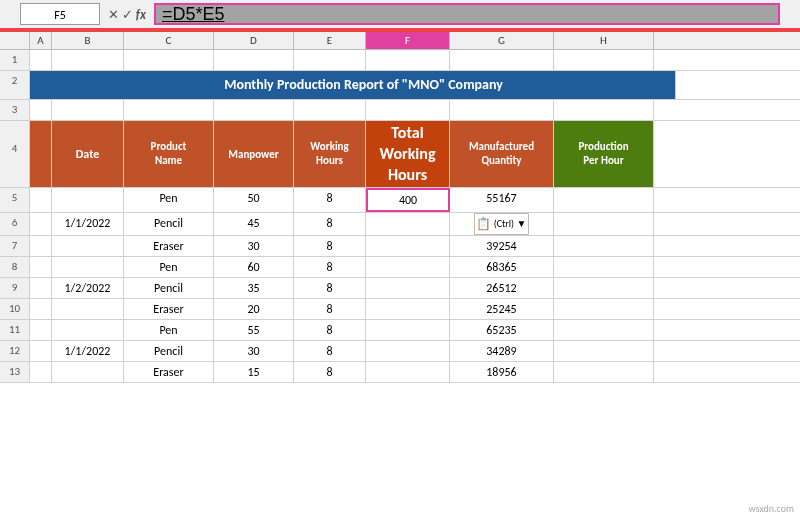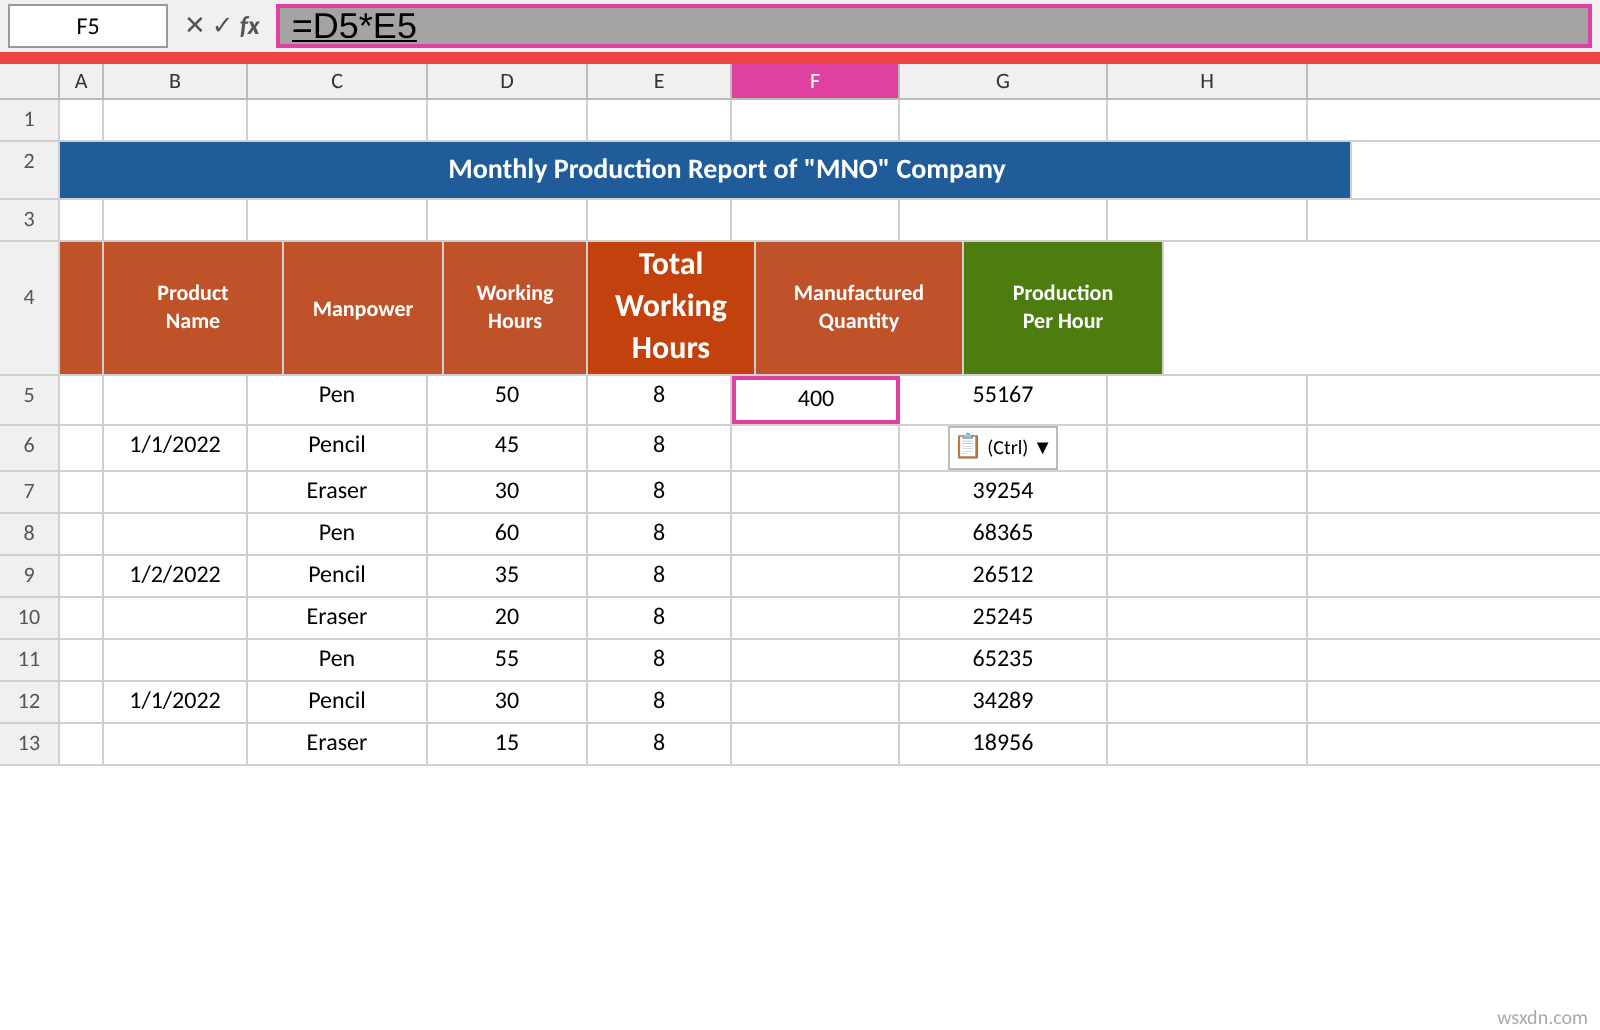--- a/index.html
+++ b/index.html
@@ -11,22 +11,22 @@
       height: 515px;
       overflow: hidden;
     }
 
     
     .top-bar {
       display: flex;
       align-items: center;
       height: 32px;
       background: #f0f0f0;
-      border-bottom: 6px solid #ef4444;
-      padding: 0 4px;
+      border-bottom: 4px solid #ef4444;
+      padding: 0 20px;
       gap: 4px;
     }
     .cell-ref-box {
       width: 80px;
       height: 22px;
       border: 1px solid #999;
       text-align: center;
       font-size: 12px;
       line-height: 22px;
       background: white;
@@ -225,20 +225,21 @@
     <div class="cell col-d"></div>
     <div class="cell col-e"></div>
     <div class="cell col-f"></div>
     <div class="cell col-g"></div>
     <div class="cell col-h"></div>
   </div>
 
   <div class="grid-row col-header-row">
     <div class="row-num" style="line-height:56px;">4</div>
     <div class="cell col-a" style="background:#c0522a;"></div>
+    <div class="cell col-b col-header-row" style="background:#c0522a;color:white;font-weight:bold;font-size:12px;display:flex;align-items:center;justify-content:center;">Date</div>
     <div class="cell col-c col-header-row" style="background:#c0522a;color:white;font-weight:bold;font-size:11px;display:flex;align-items:center;justify-content:center;text-align:center;white-space:normal;line-height:1.3;">Product<br>Name</div>
     <div class="cell col-d col-header-row" style="background:#c0522a;color:white;font-weight:bold;font-size:11px;display:flex;align-items:center;justify-content:center;">Manpower</div>
     <div class="cell col-e col-header-row" style="background:#c0522a;color:white;font-weight:bold;font-size:11px;display:flex;align-items:center;justify-content:center;text-align:center;white-space:normal;line-height:1.3;">Working<br>Hours</div>
     <div class="cell col-f col-header-row" style="background:#c2410c;color:white;font-weight:bold;font-size:16px;display:flex;align-items:center;justify-content:center;text-align:center;white-space:normal;line-height:1.3;">Total<br>Working<br>Hours</div>
     <div class="cell col-g col-header-row" style="background:#c0522a;color:white;font-weight:bold;font-size:11px;display:flex;align-items:center;justify-content:center;text-align:center;white-space:normal;line-height:1.3;">Manufactured<br>Quantity</div>
     <div class="cell col-h col-header-row" style="background:#4d7c0f;color:white;font-weight:bold;font-size:11px;display:flex;align-items:center;justify-content:center;text-align:center;white-space:normal;line-height:1.3;">Production<br>Per Hour</div>
   </div>
 
   <div class="grid-row data-row row-5">
     <div class="row-num">5</div>

